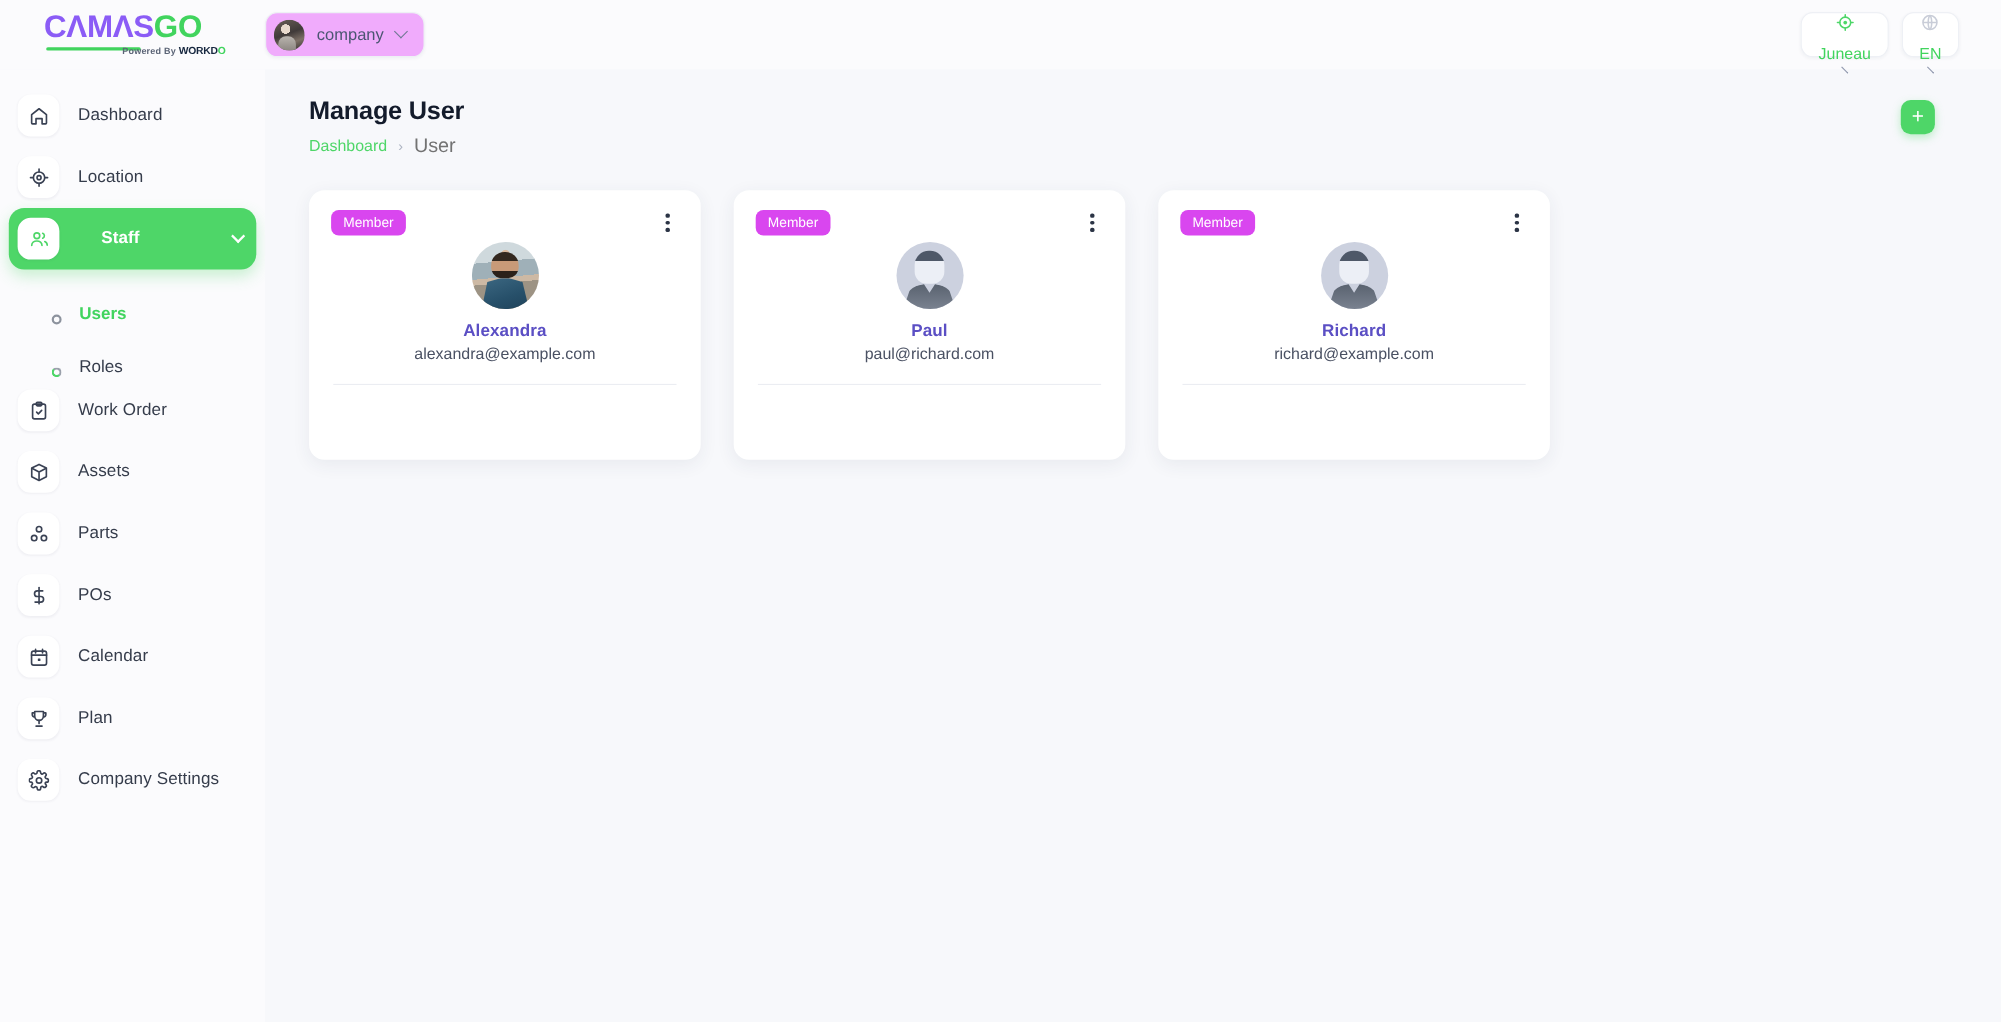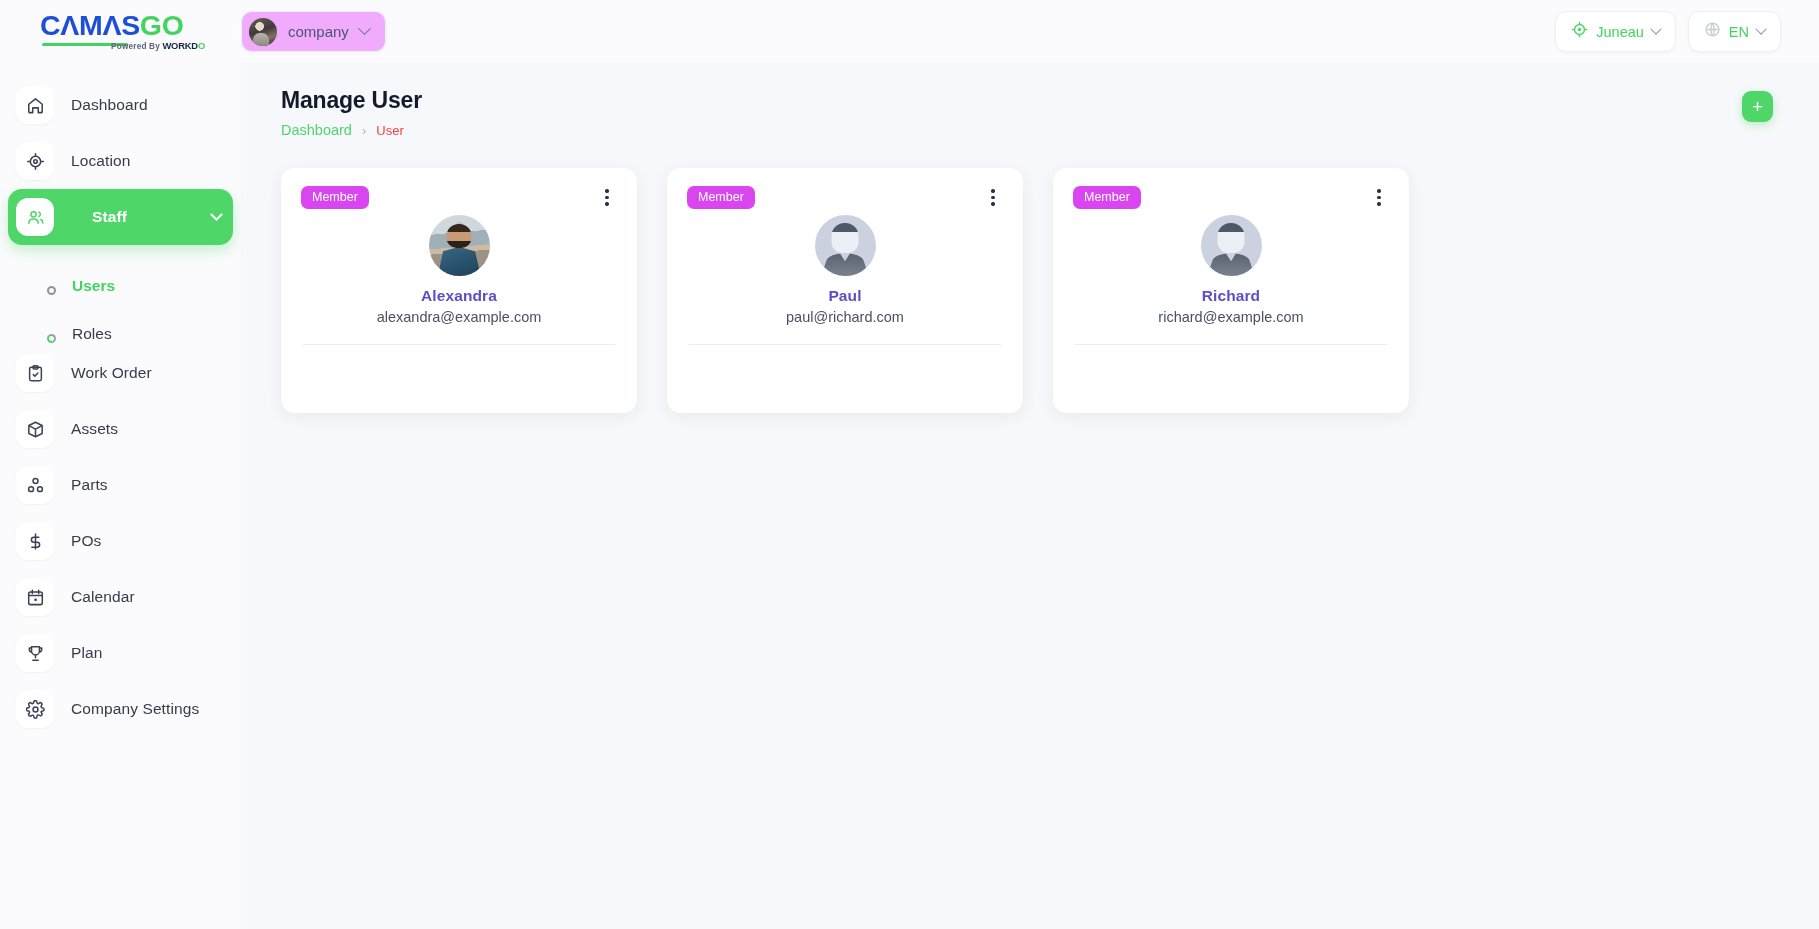--- a/index.html
+++ b/index.html
@@ -20,21 +20,21 @@
   }
   .logo-zone {
     width: 241px; min-width: 241px;
     display: flex; align-items: center; padding-left: 40px;
   }
   .logo { position: relative; width: 165px; height: 44px; }
   .logo-word {
     font-size: 28.5px; font-weight: 700; letter-spacing: -0.3px;
     line-height: 30px; white-space: nowrap;
   }
-  .logo-cmms { color: #1d4ed8; }
+  .logo-cmms { color: #8b5cf6; }
   .logo-go { color: #41d45e; }
   .logo-bar {
     position: absolute; left: 2px; top: 33px;
     width: 86px; height: 3.5px; border-radius: 2px; background: #41d45e;
   }
   .logo-powered {
     position: absolute; right: 0px; top: 30px;
     font-size: 8.2px; font-weight: 700; color: #5b6476;
     letter-spacing: 0.2px; white-space: nowrap;
   }
@@ -66,20 +66,21 @@
   }
   .topbar-right {
     margin-left: auto; display: flex; align-items: center; gap: 12px;
     padding-right: 38px;
   }
   .pill {
     display: flex; align-items: center; gap: 8px;
     background: #fff; border: 1px solid #eef0f5; border-radius: 11px;
     height: 41px; padding: 0 15px; cursor: pointer;
     box-shadow: 0 1px 3px rgba(30,40,70,.045);
+    flex-direction: column;
   }
   .pill-label { font-size: 14.5px; color: #41d45e; font-weight: 500; }
   .pill .chev { border-color: #8f97ad; width: 8px; height: 8px; }
 
   
   .body { display: flex; flex: 1; min-height: 0; }
 
   
   .sidebar {
     width: 241px; min-width: 241px;
@@ -113,27 +114,27 @@
   .sub-dot {
     width: 9px; height: 9px; border-radius: 50%;
     border: 2.2px solid #c9cdd7; background: transparent;
   }
   .sub-dot.on { border-color: #8d939e; }
   .sub-dot.green { border-color: #9aa0ab; border-bottom-color: #4ed668; border-left-color:#4ed668; }
   .sub-label { font-size: 15.5px; color: #353c4b; font-weight: 500; }
   .sub-item.active .sub-label { color: #41d45e; font-weight: 700; }
 
   
-  .main { flex: 1; min-width: 0; padding: 24px 46px 0 40px; position: relative; }
+  .main { flex: 1; min-width: 0; padding: 24px 60px 0 40px; position: relative; }
   .page-head { display: flex; align-items: flex-start; }
   .page-title { font-size: 23px; font-weight: 700; color: #131b2b; letter-spacing: -0.2px; }
   .crumbs { display: flex; align-items: center; gap: 10px; margin-top: 8px; }
   .crumb-link { font-size: 14.5px; color: #4ed668; cursor: pointer; }
   .crumb-sep { font-size: 13px; color: #aeb4c2; }
-  .crumb-cur { font-size: 13px; color: #ef4444; }
+  .crumb-cur { font-size: 18px; color: #737373; }
   .add-btn {
     margin-left: auto; width: 31px; height: 31px; border-radius: 9px;
     background: #4ed668; border: none; cursor: pointer; color: #fff;
     display: flex; align-items: center; justify-content: center;
     font-size: 19px; line-height: 1; font-weight: 400;
     box-shadow: 0 3px 8px rgba(78,214,104,.35);
     margin-top: 4px;
   }
 
   

